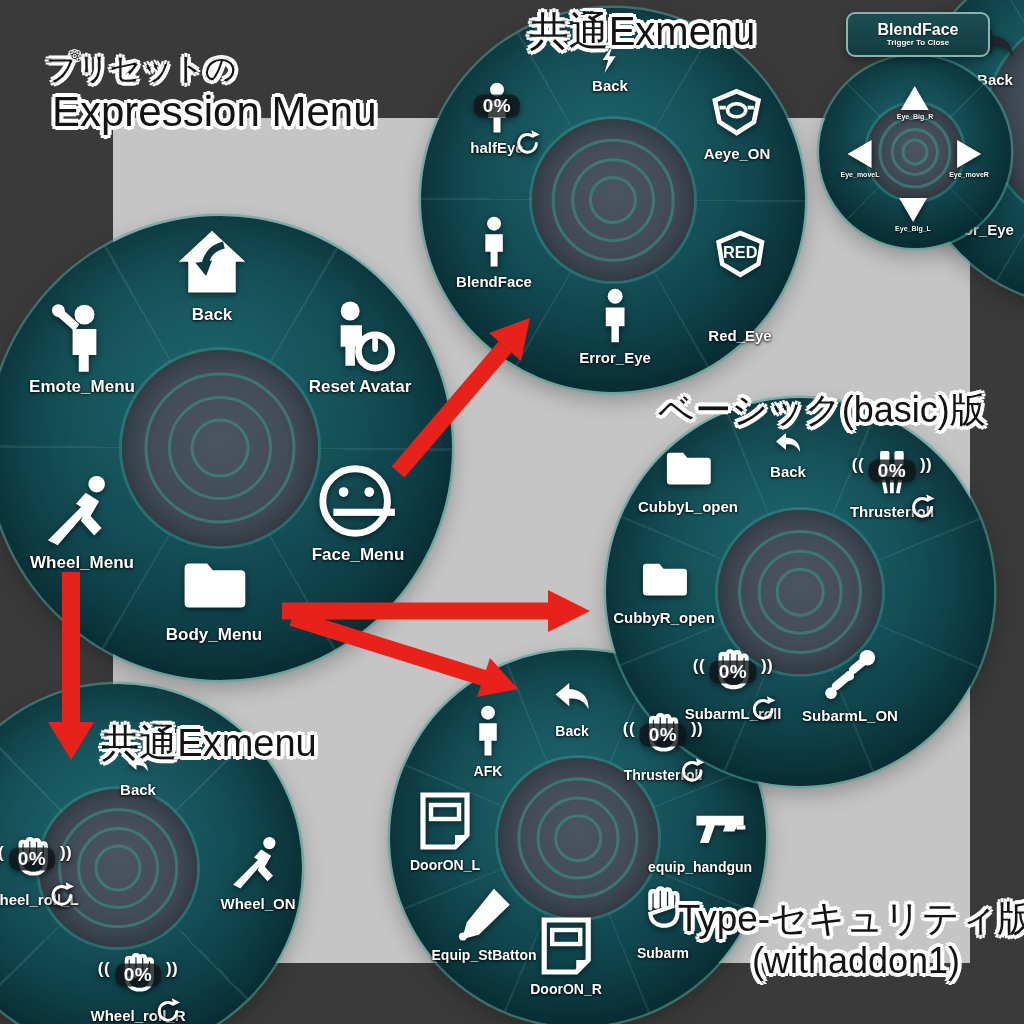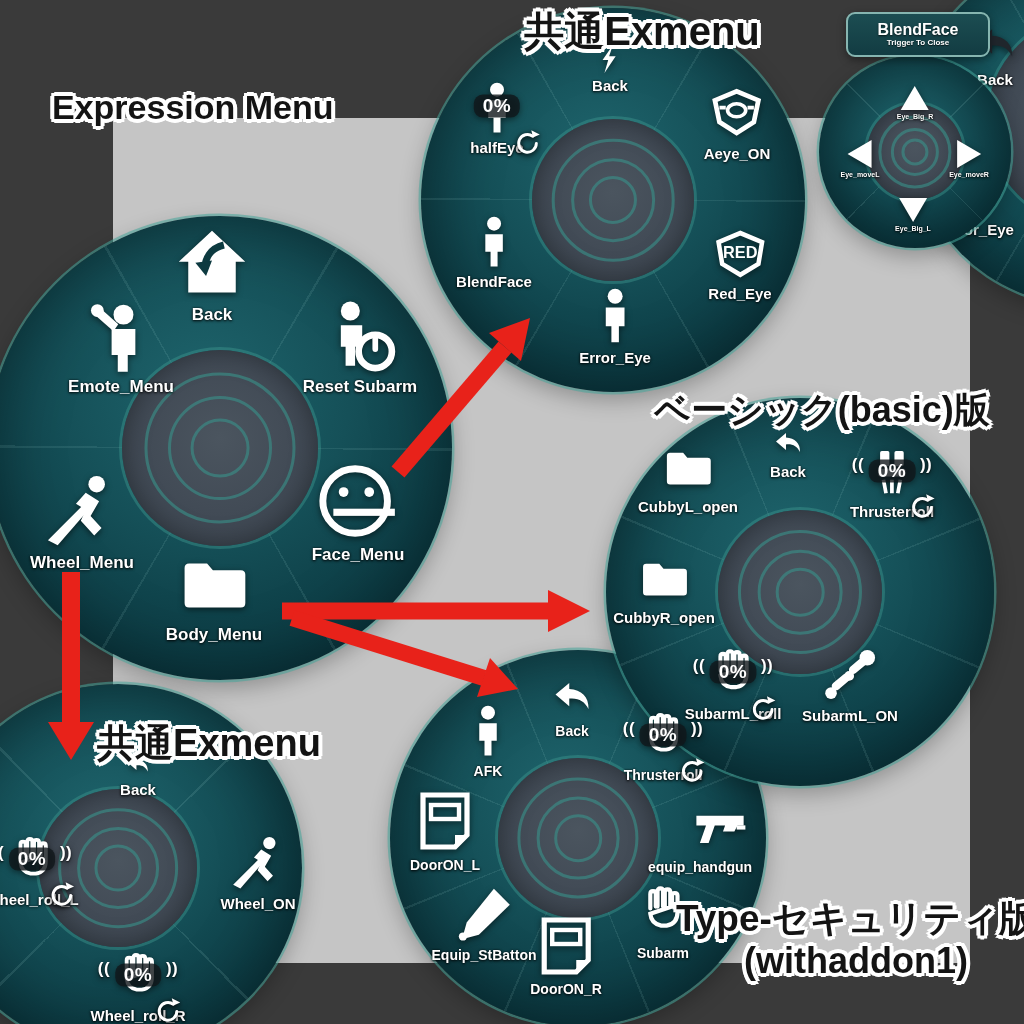--- a/index.html
+++ b/index.html
@@ -33,21 +33,21 @@
   .pill{position:absolute;left:50%;top:46%;transform:translate(-50%,-50%);
     background:rgba(16,22,26,.80);border-radius:9px;padding:1px 9px;line-height:1.1;
     color:#fff;font-weight:bold;font-size:19px;letter-spacing:.5px;}
   .vibe::before,.vibe::after{position:absolute;top:-4px;color:#fff;font-weight:bold;font-size:17px;
     text-shadow:0 1px 2px rgba(0,0,0,.8);}
   .vibe::before{content:"((";left:-17px;} .vibe::after{content:"))";right:-17px;}
   .roll{position:absolute;right:-16px;bottom:-20px;width:27px;height:27px;
     filter:drop-shadow(0 1px 2px rgba(0,0,0,.7));}
   .roll>svg{width:100%;height:100%;display:block;}
   
-  .heading{position:absolute;z-index:50;color:#141414;font-weight:bold;white-space:nowrap;
+  .heading{position:absolute;z-index:50;color:#141414;font-weight:normal;white-space:nowrap;
     text-shadow:-3px -3px 0 #fff,3px -3px 0 #fff,-3px 3px 0 #fff,3px 3px 0 #fff,
       -4px 0 0 #fff,4px 0 0 #fff,0 -4px 0 #fff,0 4px 0 #fff;}
   .center{transform:translateX(-50%);}
   
   #popup-header{position:absolute;left:846px;top:12px;width:140px;height:41px;z-index:36;
     background:linear-gradient(#1c4d52,#123c42);border:2px solid #86b5b0;border-radius:9px;
     display:flex;flex-direction:column;align-items:center;justify-content:center;
     box-shadow:0 3px 8px rgba(0,0,0,.4);}
   #popup-header .t{color:#fff;font-weight:bold;font-size:16px;line-height:1.05;text-shadow:0 1px 2px rgba(0,0,0,.7);}
   #popup-header .s{color:#fff;font-weight:bold;font-size:8px;text-shadow:0 1px 1px rgba(0,0,0,.7);}
@@ -129,21 +129,21 @@
   <div class="item" style="left:494px;top:214px;">
     <span class="ic" style="width:56px;height:56px;">
         <svg viewBox="0 0 32 32" fill="#fff">
           <circle cx="16" cy="5.5" r="4"></circle>
           <path d="M11 11.5h10v10h-3v8.5h-4v-8.5h-3z"></path>
         </svg>
       <span class="badge"></span>
       </span>
     <span class="lbl">BlendFace</span>
   </div>
-  <div class="item" style="left:740px;top:224px;">
+  <div class="item" style="left:740px;top:224px;gap:42px;">
     <span class="ic" style="width:58px;height:58px;">
         <svg viewBox="0 0 32 32">
           <path d="M4 10 16 5l12 5-2 12-10 6-10-6z" fill="none" stroke="#fff" stroke-width="2.5"></path>
           <text x="16" y="18.5" font-size="9" font-weight="bold" fill="#fff" text-anchor="middle" font-family="Liberation Sans, sans-serif">RED</text>
         </svg>
       <span class="badge"></span>
       </span>
     <span class="lbl">Red_Eye</span>
   </div>
   <div class="item" style="left:615px;top:286px;">
@@ -213,42 +213,42 @@
   <div class="item" style="left:212px;top:226px;">
     <span class="ic" style="width:80px;height:76px;">
         <svg viewBox="0 0 32 32" fill="#fff">
           <path d="M2 15 16 2l14 13h-4v13H6V15z"></path>
           <path d="M21 8c-6 1.5-8 6-8 10" fill="none" stroke="#0d3a40" stroke-width="3"></path>
           <path d="M9 15.5l4.5 5.5 2.5-6.5z" fill="#0d3a40"></path>
         </svg>
       </span>
     <span class="lbl lbl17">Back</span>
   </div>
-  <div class="item" style="left:82px;top:298px;margin-left:39px;">
+  <div class="item" style="left:82px;top:298px;">
     <span class="ic" style="width:76px;height:76px;">
         <svg viewBox="0 0 32 32" fill="#fff">
           <circle cx="17" cy="7" r="4.2"></circle>
           <path d="M12 13h10v11h-3.2v7h-4.2v-7H12z"></path>
           <path d="M12.8 14 5 7.2 7.4 4.4l7.4 6.6z"></path>
           <circle cx="6" cy="5.3" r="2.7"></circle>
         </svg>
       <span class="badge" style="width:44px;height:44px;right:-18px;bottom:-10px;"></span>
       </span>
     <span class="lbl lbl17">Emote_Menu</span>
   </div>
   <div class="item" style="left:360px;top:298px;">
     <span class="ic" style="width:78px;height:76px;">
         <svg viewBox="0 0 32 32" fill="#fff">
           <circle cx="12" cy="5.5" r="4"></circle>
           <path d="M8 11.5h9v9h-3v8H10v-8H8z"></path>
           <circle cx="22.5" cy="22.5" r="7" fill="none" stroke="#fff" stroke-width="2.8"></circle>
           <rect x="21.3" y="16.2" width="2.4" height="6.5" rx="1.2"></rect>
         </svg>
       </span>
-    <span class="lbl lbl17">Reset Subarm</span>
+    <span class="lbl lbl17">Reset Avatar</span>
   </div>
   <div class="item" style="left:82px;top:472px;">
     <span class="ic" style="width:78px;height:78px;">
         <svg viewBox="0 0 32 32" fill="#fff">
           <circle cx="22" cy="5" r="3.4"></circle>
           <path d="M17.5 8.5l5.5 3.5-3.5 6 4.5 5-3 3-5.5-6 2-4.5-4-2.5z"></path>
           <path d="M2 28 19 11l1.9 1.9L6 30z"></path>
         </svg>
       <span class="badge" style="width:44px;height:44px;right:-16px;bottom:-10px;"></span>
       </span>
@@ -521,18 +521,19 @@
       <line x1="292" y1="618" x2="484" y2="678" stroke-width="16"></line>
       <polygon points="518,689 477,697 490,658" stroke="none"></polygon>
     </g>
     <g fill="#e8221a" stroke="#e8221a">
       <line x1="71" y1="572" x2="71" y2="722" stroke-width="18"></line>
       <polygon points="71,760 48,722 94,722" stroke="none"></polygon>
     </g>
   </svg>
 
   <div class="heading center" style="left:642px;top:4px;font-size:40px;">共通Exmenu</div>
-  <div class="heading" style="left:52px;top:88px;font-size:34px;">Expression Menu</div>
+  <div class="heading" style="left:46px;top:48px;font-size:31px;">プリセットの</div>
+  <div class="heading" style="left:52px;top:88px;font-size:42px;">Expression Menu</div>
   <div class="heading center" style="left:822px;top:386px;font-size:36px;">ベーシック(basic)版</div>
   <div class="heading center" style="left:209px;top:718px;font-size:38px;">共通Exmenu</div>
   <div class="heading center" style="left:856px;top:894px;font-size:37px;">Type-セキュリティ版</div>
   <div class="heading center" style="left:856px;top:940px;font-size:36px;">(withaddon1)</div>
 </div>
 
 </body></html>

